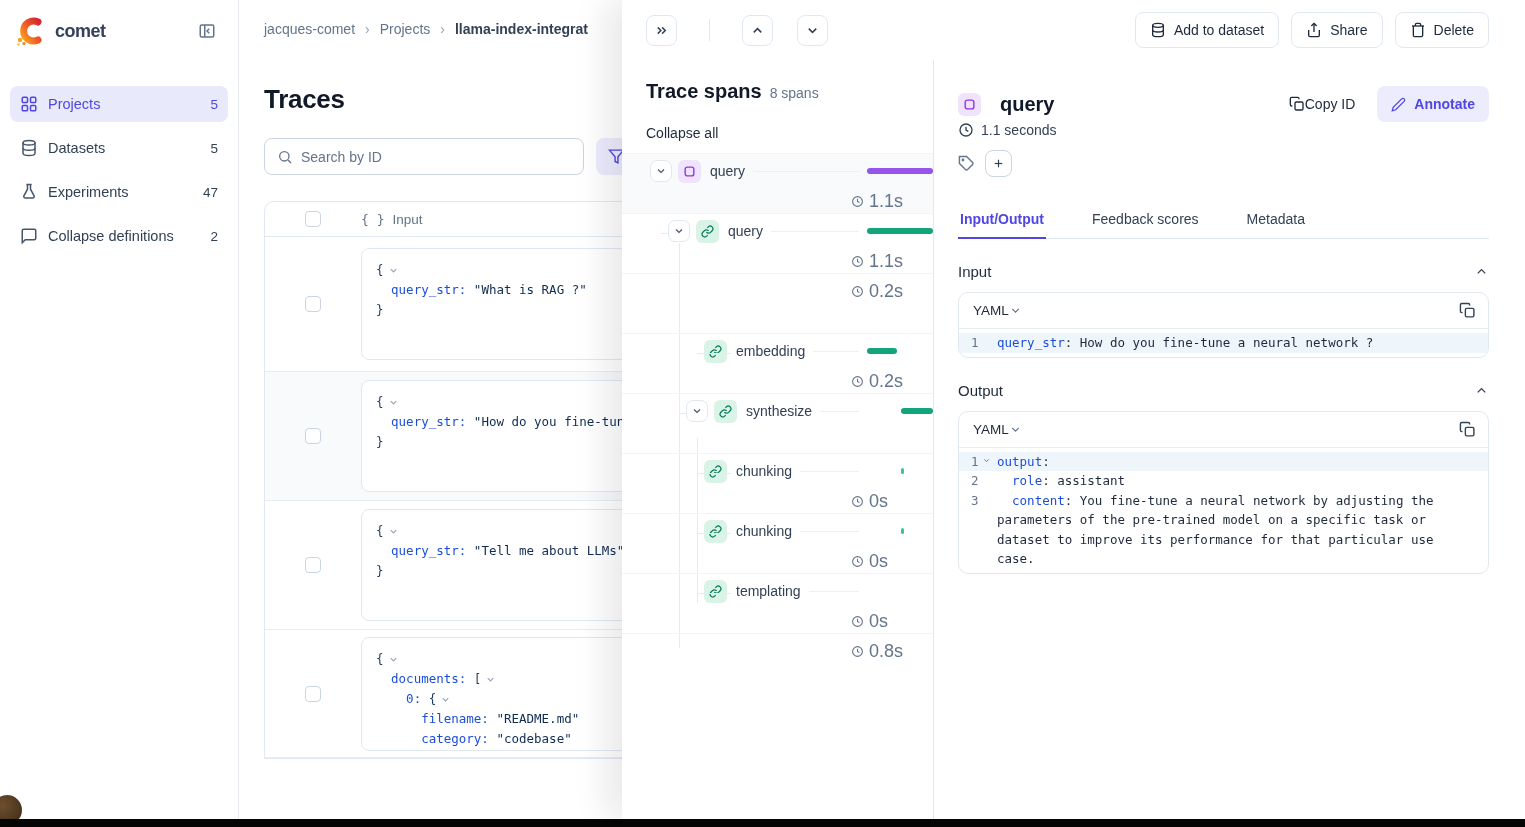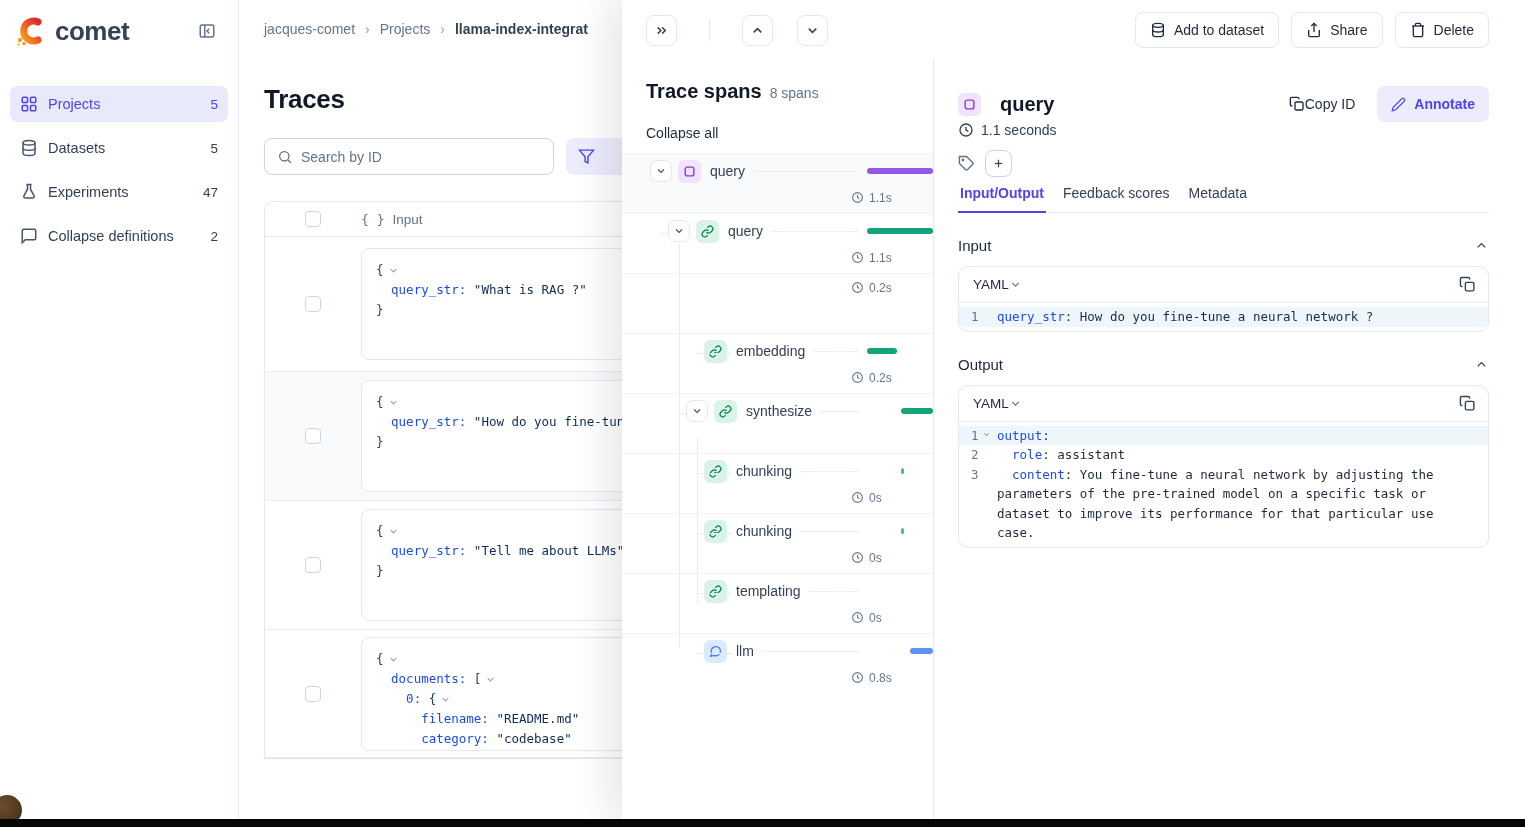--- a/index.html
+++ b/index.html
@@ -5,41 +5,41 @@
   * { margin:0; padding:0; box-sizing:border-box; }
   html,body { width:1525px; height:827px; overflow:hidden; }
   body { font-family:"Liberation Sans","DejaVu Sans",sans-serif; color:#1e293b; background:#fff; position:relative; font-size:14px; }
   svg { display:block; }
   button { font-family:inherit; background:none; border:none; cursor:pointer; color:inherit; font-size:inherit; }
 
   
   .sidebar { position:absolute; left:0; top:0; width:239px; height:819px; background:#fff; border-right:1px solid #e8ecf2; z-index:1; }
   .logo-row { display:flex; align-items:center; justify-content:space-between; padding:14px 18px 10px 14px; }
   .logo { display:flex; align-items:center; gap:7px; }
-  .logo-word { font-size:26px; font-weight:700; color:#36405a; letter-spacing:-0.5px; }
+  .logo-word { font-size:18px; font-weight:700; color:#36405a; letter-spacing:-0.5px; }
   .collapse-btn { width:26px; height:26px; display:flex; align-items:center; justify-content:center; color:#64748b; border-radius:6px; }
   .nav { padding:28px 10px 0 10px; display:flex; flex-direction:column; gap:8px; }
   .nav-item { display:flex; align-items:center; gap:10px; height:36px; padding:0 10px; border-radius:8px; color:#334155; }
   .nav-item .nv-label { flex:1; font-size:14.5px; }
   .nav-item .nv-count { font-size:13.5px; color:#334155; }
   .nav-item.active { background:#e9e9fc; color:#4f46e5; }
   .nav-item.active .nv-label, .nav-item.active .nv-count { color:#4f46e5; font-weight:500; }
   .nav-ic { width:18px; height:18px; color:#475569; }
   .nav-item.active .nav-ic { color:#4f46e5; }
   .avatar-sliver { position:absolute; left:-8px; bottom:-6px; width:30px; height:30px; border-radius:50%;
     background:radial-gradient(circle at 35% 35%, #6e4f2d, #3a2a16); }
 
   
   .main { position:absolute; left:239px; top:0; right:0; height:819px; background:#fff; }
   .breadcrumb { display:flex; align-items:center; gap:10px; padding:21px 0 0 25px; font-size:14px; color:#64748b; }
   .crumb-sep { color:#94a3b8; }
   .crumb-last { color:#334155; font-weight:600; white-space:nowrap; }
   .page-title { font-size:26px; font-weight:700; color:#111827; padding:47px 0 0 25px; letter-spacing:-0.3px; }
   .search-row { display:flex; gap:12px; padding:23px 0 0 25px; }
-  .search-box { width:290px; height:37px; border:1px solid #cbd5e1; border-radius:8px; display:flex; align-items:center; gap:8px; padding:0 12px; background:#fff; }
+  .search-box { width:320px; height:37px; border:1px solid #cbd5e1; border-radius:8px; display:flex; align-items:center; gap:8px; padding:0 12px; background:#fff; }
   .search-box input { border:none; outline:none; flex:1; font-size:14px; color:#1e293b; background:transparent; font-family:inherit; }
   .search-box input::placeholder { color:#64748b; }
   .filter-btn { width:120px; height:37px; border-radius:8px; background:#ececfd; display:flex; align-items:center; gap:8px; padding:0 12px; color:#4f46e5; }
 
   .traces-table { margin:26px 0 0 25px; width:1180px; border:1px solid #e2e8f0; border-radius:10px 10px 0 0; overflow:hidden; }
   .t-head { display:flex; align-items:center; height:35px; border-bottom:1px solid #e2e8f0; color:#64748b; font-size:13.5px; }
   .t-check-col { width:96px; display:flex; justify-content:center; flex-shrink:0; }
   .checkbox { width:16px; height:16px; border:1.5px solid #cbd5e1; border-radius:4px; background:#fff; }
   .braces { font-family:"DejaVu Sans Mono",monospace; color:#64748b; margin-right:8px; font-size:13px; }
   .t-row { display:flex; align-items:center; border-bottom:1px solid #e8edf3; background:#fff; }
@@ -81,34 +81,34 @@
   .lvl3 .srow-name::before { left:75px; width:34px; }
   .tree-toggle { width:22px; height:22px; border:1px solid #e2e8f0; border-radius:7px; display:flex; align-items:center; justify-content:center; color:#475569; background:#fff; flex-shrink:0; margin-right:6px; }
   .chip { width:23px; height:23px; border-radius:6px; display:flex; align-items:center; justify-content:center; flex-shrink:0; margin-right:9px; }
   .chip-purple { background:#f0e4fc; color:#9333ea; }
   .chip-green { background:#d9f3e7; color:#047857; }
   .chip-blue { background:#dbeafe; color:#3b82f6; }
   .srow-name .lbl { font-size:14px; color:#334155; white-space:nowrap; }
   .leader { flex:1; height:1px; background:#eceff3; margin:0 8px; min-width:6px; }
   .timeline { width:66px; height:6px; position:relative; overflow:hidden; flex-shrink:0; }
   .bar { position:absolute; top:0; height:6px; border-radius:3px; }
-  .srow-dur { display:flex; align-items:flex-start; gap:5px; padding-left:229px; padding-top:7px; color:#64748b; font-size:12px; }
+  .srow-dur { display:flex; align-items:center; gap:5px; padding-left:229px; padding-top:7px; color:#64748b; font-size:18px; }
 
   
   .detail { flex:1; padding:26px 36px 0 24px; min-width:0; }
   .d-header { display:flex; align-items:center; }
   .d-title-wrap { display:flex; align-items:center; gap:10px; }
   .d-title { font-size:20px; font-weight:700; color:#111827; }
   .d-actions { margin-left:auto; display:flex; align-items:center; gap:22px; }
   .copyid-btn { display:flex; align-items:center; font-size:14px; color:#1e293b; }
   .annotate-btn { height:36px; padding:0 14px; border-radius:8px; background:#ececfd; color:#4f46e5; font-weight:600; font-size:14px; display:flex; align-items:center; gap:8px; }
   .d-duration { display:flex; align-items:center; gap:7px; margin-top:0; color:#334155; font-size:14px; }
   .d-tags { display:flex; align-items:center; gap:10px; margin-top:12px; color:#64748b; }
   .addtag-btn { width:27px; height:27px; border:1px solid #cbd5e1; border-radius:8px; display:flex; align-items:center; justify-content:center; color:#334155; background:#fff; }
-  .tabs { display:flex; gap:15px; border-bottom:1px solid #e2e8f0; }
+  .tabs { display:flex; gap:44px; margin-top:26px; border-bottom:1px solid #e2e8f0; }
   .tab { padding:8px 2px 10px 2px; font-size:14px; color:#334155; border-bottom:2px solid transparent; margin-bottom:-1px; }
   .tab.active { color:#4f46e5; font-weight:600; border-bottom-color:#4f46e5; }
   .section-head { display:flex; align-items:center; margin-top:24px; }
   .section-title { font-size:15px; font-weight:500; color:#1e293b; }
   .section-chevron { margin-left:auto; color:#334155; }
   .io-card { border:1px solid #e2e8f0; border-radius:10px; margin-top:12px; overflow:hidden; background:#fff; }
   .io-card-head { display:flex; align-items:center; height:36px; padding:0 12px 0 14px; border-bottom:1px solid #e8edf3; }
   .fmt-select { display:flex; align-items:center; font-size:13.5px; color:#1e293b;text-align:right; }
   .copy-btn { margin-left:auto; color:#334155; display:flex; }
   .code { font-family:"DejaVu Sans Mono",monospace; font-size:12.5px; line-height:19.5px; padding:4px 0; }
@@ -515,32 +515,20 @@
           <div class="srow-dur">
               <svg width="13" height="13" viewBox="0 0 24 24" fill="none" stroke="currentColor" stroke-width="2">
                 <circle cx="12" cy="12" r="9"></circle>
                 <polyline points="12 7 12 12 15.5 14"></polyline>
               </svg>
               <span>0s</span>
             </div>
         </div>
 
         <div class="span-row lvl3">
-          <div class="srow-name">
-            <span class="chip chip-blue">
-                <svg width="13" height="13" viewBox="0 0 24 24" fill="none" stroke="currentColor" stroke-width="2.2">
-                  <path d="M21 11.5a8.38 8.38 0 0 1-.9 3.8 8.5 8.5 0 0 1-7.6 4.7 8.38 8.38 0 0 1-3.8-.9L3 21l1.9-5.7a8.38 8.38 0 0 1-.9-3.8 8.5 8.5 0 0 1 4.7-7.6 8.38 8.38 0 0 1 3.8-.9h.5a8.48 8.48 0 0 1 8 8z"></path>
-                </svg>
-              </span>
-            <span class="lbl">llm</span>
-            <span class="leader"></span>
-            <span class="timeline">
-                <span class="bar" style="left: 65%; width: 35%; background: rgb(95, 148, 238);"></span>
-              </span>
-          </div>
           <div class="srow-dur">
               <svg width="13" height="13" viewBox="0 0 24 24" fill="none" stroke="currentColor" stroke-width="2">
                 <circle cx="12" cy="12" r="9"></circle>
                 <polyline points="12 7 12 12 15.5 14"></polyline>
               </svg>
               <span>0.8s</span>
             </div>
         </div>
       </div>
     </div>

